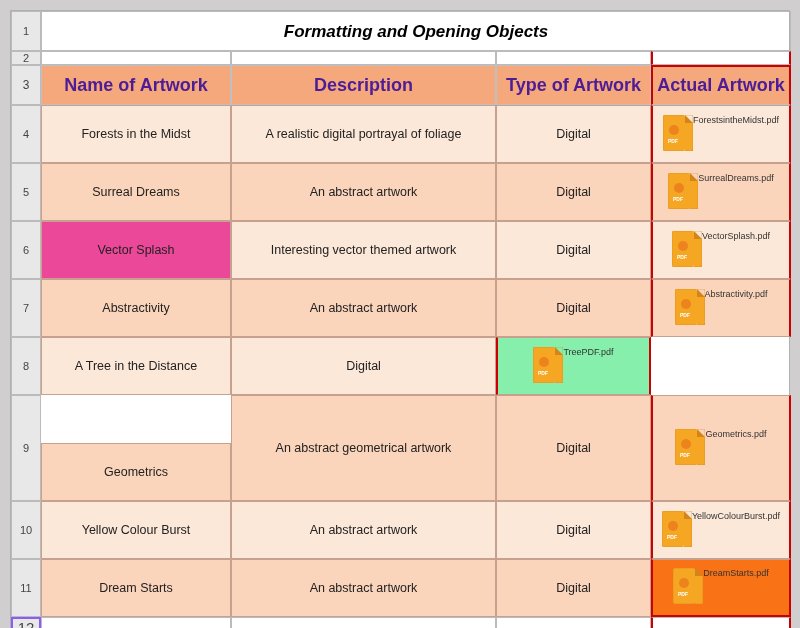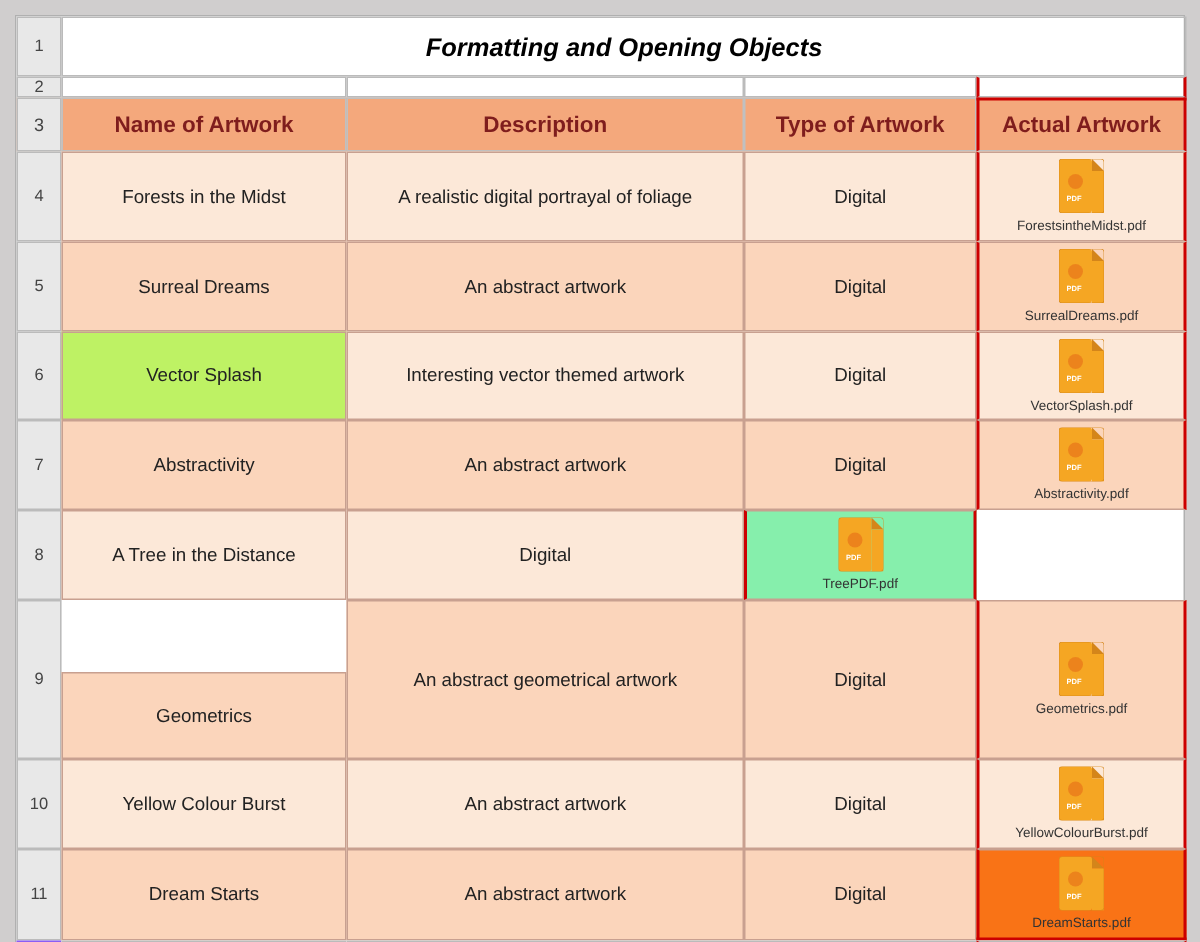--- a/index.html
+++ b/index.html
@@ -35,23 +35,23 @@
       display: flex;
       align-items: center;
       justify-content: center;
       color: #444;
     }
 
     .header-cell {
       border: 1px solid #c0c0c0;
       text-align: center;
       font-weight: bold;
-      font-size: 15px;
+      font-size: 18px;
       padding: 8px 4px;
-      color: #7f1d1d;
+      color: #4c1d95;
       display: flex;
       align-items: center;
       justify-content: center;
     }
 
     .data-row {
       display: grid;
       grid-template-columns: 30px 190px 265px 155px 140px;
     }
 
@@ -70,22 +70,21 @@
       padding: 6px 4px;
       display: flex;
       align-items: center;
       justify-content: center;
       color: #222;
       min-height: 58px;
     }
 
     .pdf-icon-container {
       display: flex;
-      flex-direction: column;
-      align-items: center;
+      align-items: flex-start;
       justify-content: center;
     }
 
     .pdf-filename {
       font-size: 9px;
       text-align: center;
       color: #333;
       line-height: 1.2;
       max-width: 120px;
       word-break: break-word;
@@ -159,21 +158,21 @@
             <circle cx="11" cy="15" r="5" fill="#e8751a" opacity="0.7"></circle>
             <text x="5" y="28" font-size="5" font-weight="bold" fill="white" font-family="Arial">PDF</text>
           </svg>
         </div>
         <div class="pdf-filename">SurrealDreams.pdf</div>
       </div>
     </div>
   </div>
       <div class="data-row" style="">
     <div class="row-num" style="border:1px solid #bbb; font-size:11px;">6</div>
-    <div class="data-cell" style="background:#bef264; border:1px solid #c8a090;">Vector Splash</div>
+    <div class="data-cell" style="background:#ec4899; border:1px solid #c8a090;">Vector Splash</div>
     <div class="data-cell" style="background:#fce8d8; border:1px solid #c8a090;">Interesting vector themed artwork</div>
     <div class="data-cell" style="background:#fce8d8; border:1px solid #c8a090;">Digital</div>
     <div class="data-cell" style="background:#fce8d8; border:1px solid #c8a090; border-left:2px solid #cc0000; border-right:2px solid #cc0000;  flex-direction:column; padding:4px 2px;">
       <div class="pdf-icon-container">
         <div style="position:relative; width:30px; height:36px; margin-bottom:3px;">
           <svg width="30" height="36" viewBox="0 0 30 36">
             <rect x="0" y="0" width="22" height="36" rx="2" fill="#f5a623"></rect>
             <polygon points="22,0 30,8 22,8" fill="#d4851a"></polygon>
             <rect x="22" y="8" width="8" height="28" rx="0" fill="#f5a623"></rect>
             <rect x="0" y="0" width="30" height="36" rx="2" fill="none" stroke="#d4851a" stroke-width="0.5"></rect>

